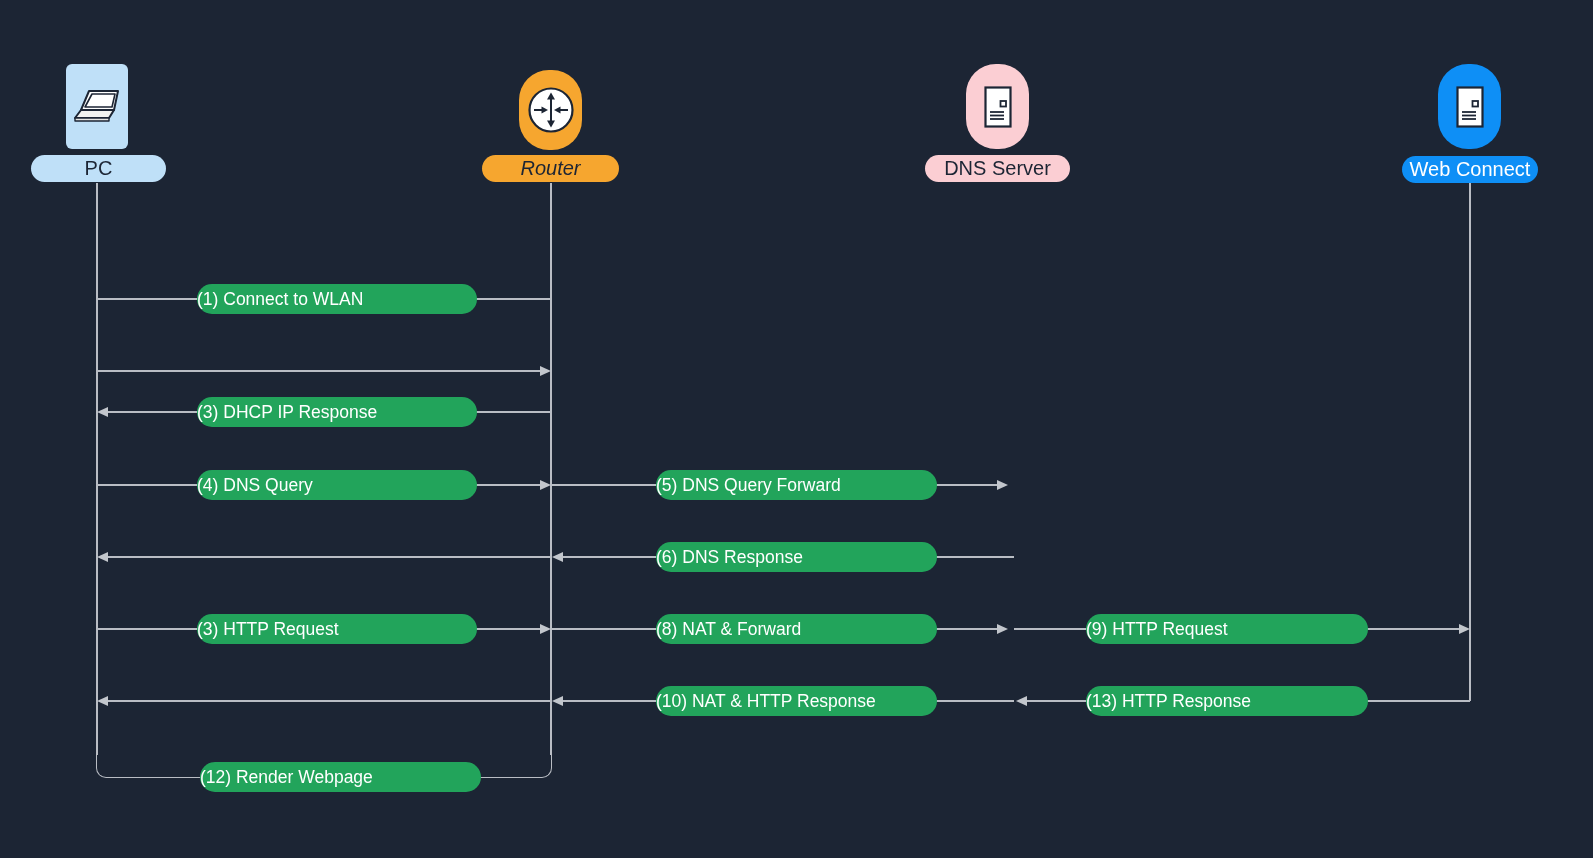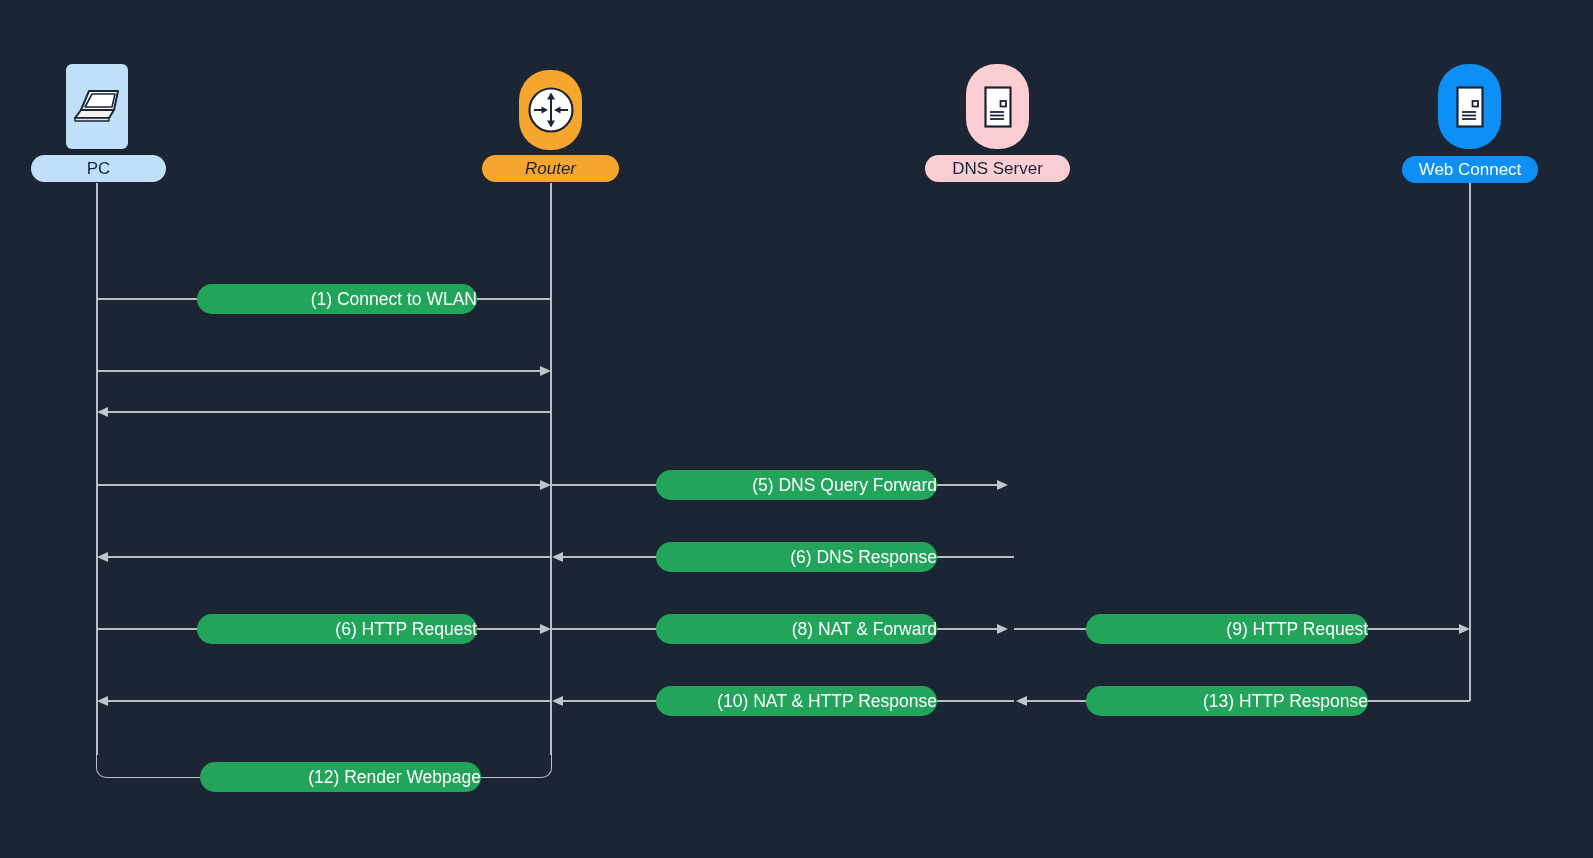--- a/index.html
+++ b/index.html
@@ -13,26 +13,26 @@
   .hline{position:absolute;height:1.5px;background:#b9bdc4;}
   .loopbox{position:absolute;box-sizing:border-box;
     border-left:1.5px solid #b9bdc4;border-right:1.5px solid #b9bdc4;border-bottom:1.5px solid #b9bdc4;
     border-radius:0 0 10px 10px;}
   
   .ar{position:absolute;width:0;height:0;border-top:5px solid transparent;border-bottom:5px solid transparent;}
   .ar-r{border-left:11px solid #c2c6cc;}
   .ar-l{border-right:11px solid #c2c6cc;}
   
   .pill{position:absolute;height:30px;line-height:30px;border-radius:15px;
-    background:#22a45b;color:#ffffff;text-align:right;font-size:17.5px;
+    background:#22a45b;color:#ffffff;text-align:left;font-size:17.5px;
     white-space:nowrap;z-index:5;}
   
   .iconbox{position:absolute;display:flex;align-items:center;justify-content:center;z-index:4;}
   .alabel{position:absolute;height:27px;line-height:27px;border-radius:13.5px;
-    text-align:center;font-size:17px;z-index:4;}
+    text-align:center;font-size:20px;z-index:4;}
   .pc-fill{background:#bfe0f8;color:#1c2534;}
   .router-fill{background:#f6a62f;color:#1c2534;}
   .dns-fill{background:#fbced3;color:#1c2534;}
   .web-fill{background:#0e8ff6;color:#ffffff;}
 </style>
 </head>
 <body>
 
 <div class="canvas">
 
@@ -97,37 +97,39 @@
   </div>
 
   <div class="hline" style="left:97px;top:298.25px;width:454px;"></div>
   <div class="pill" style="left:197px;top:284px;width:280px;">(1) Connect to WLAN</div>
 
   <div class="hline" style="left:97px;top:370.25px;width:443px;"></div>
   <div class="ar ar-r" style="left:540px;top:366px;"></div>
 
   <div class="ar ar-l" style="left:97px;top:407px;"></div>
   <div class="hline" style="left:108px;top:411.25px;width:443px;"></div>
+  <div class="pill" style="left:197px;top:397px;width:280px;">(3) DHCP IP Response</div>
 
   <div class="hline" style="left:97px;top:484.25px;width:443px;"></div>
   <div class="ar ar-r" style="left:540px;top:480px;"></div>
+  <div class="pill" style="left:197px;top:470px;width:280px;">(4) DNS Query</div>
 
   <div class="hline" style="left:551px;top:484.25px;width:446px;"></div>
   <div class="ar ar-r" style="left:997px;top:480px;"></div>
   <div class="pill" style="left:656px;top:470px;width:281px;">(5) DNS Query Forward</div>
 
   <div class="ar ar-l" style="left:97px;top:552px;"></div>
   <div class="hline" style="left:108px;top:556.25px;width:443px;"></div>
   <div class="ar ar-l" style="left:552px;top:552px;"></div>
   <div class="hline" style="left:563px;top:556.25px;width:451px;"></div>
   <div class="pill" style="left:656px;top:542px;width:281px;">(6) DNS Response</div>
 
   <div class="hline" style="left:97px;top:628.25px;width:443px;"></div>
   <div class="ar ar-r" style="left:540px;top:624px;"></div>
-  <div class="pill" style="left:197px;top:614px;width:280px;">(6) HTTP Request</div>
+  <div class="pill" style="left:197px;top:614px;width:280px;">(3) HTTP Request</div>
 
   <div class="hline" style="left:551px;top:628.25px;width:446px;"></div>
   <div class="ar ar-r" style="left:997px;top:624px;"></div>
   <div class="pill" style="left:656px;top:614px;width:281px;">(8) NAT &amp; Forward</div>
 
   <div class="hline" style="left:1014px;top:628.25px;width:445px;"></div>
   <div class="ar ar-r" style="left:1459px;top:624px;"></div>
   <div class="pill" style="left:1086px;top:614px;width:282px;">(9) HTTP Request</div>
 
   <div class="ar ar-l" style="left:97px;top:696px;"></div>

